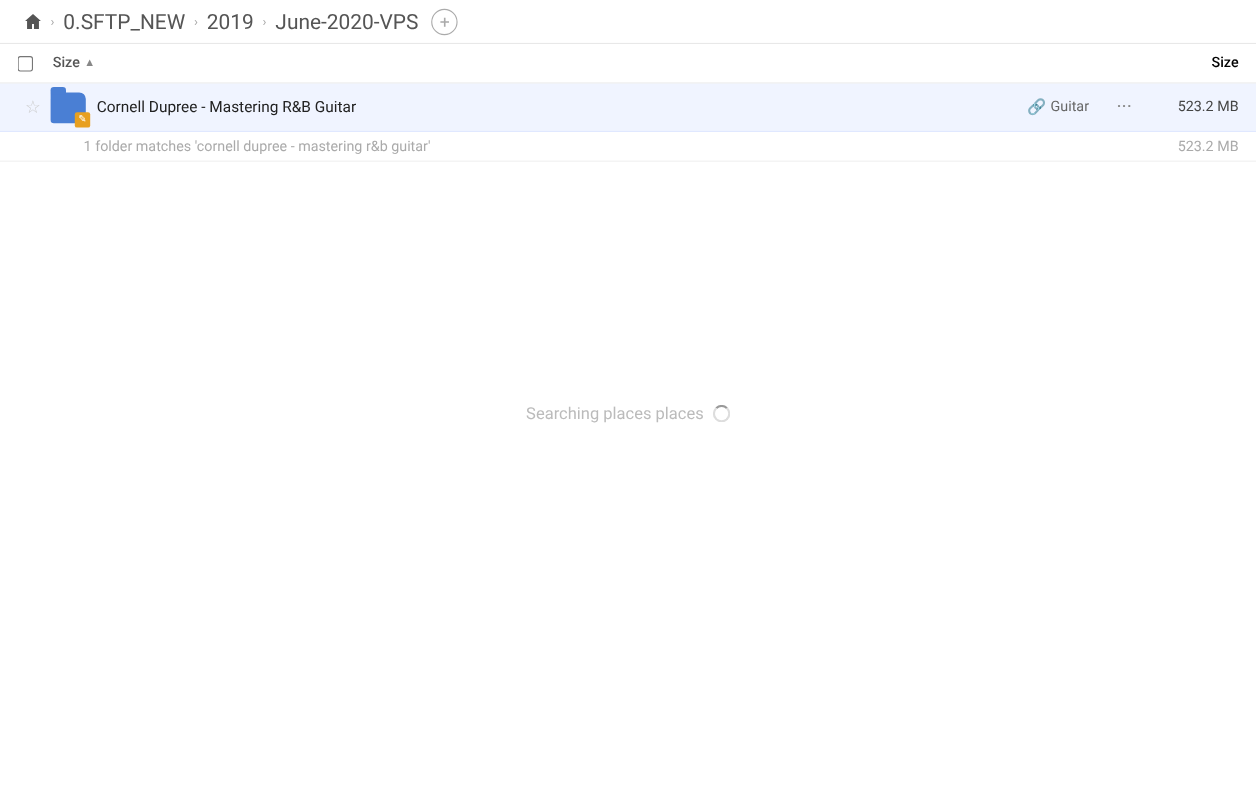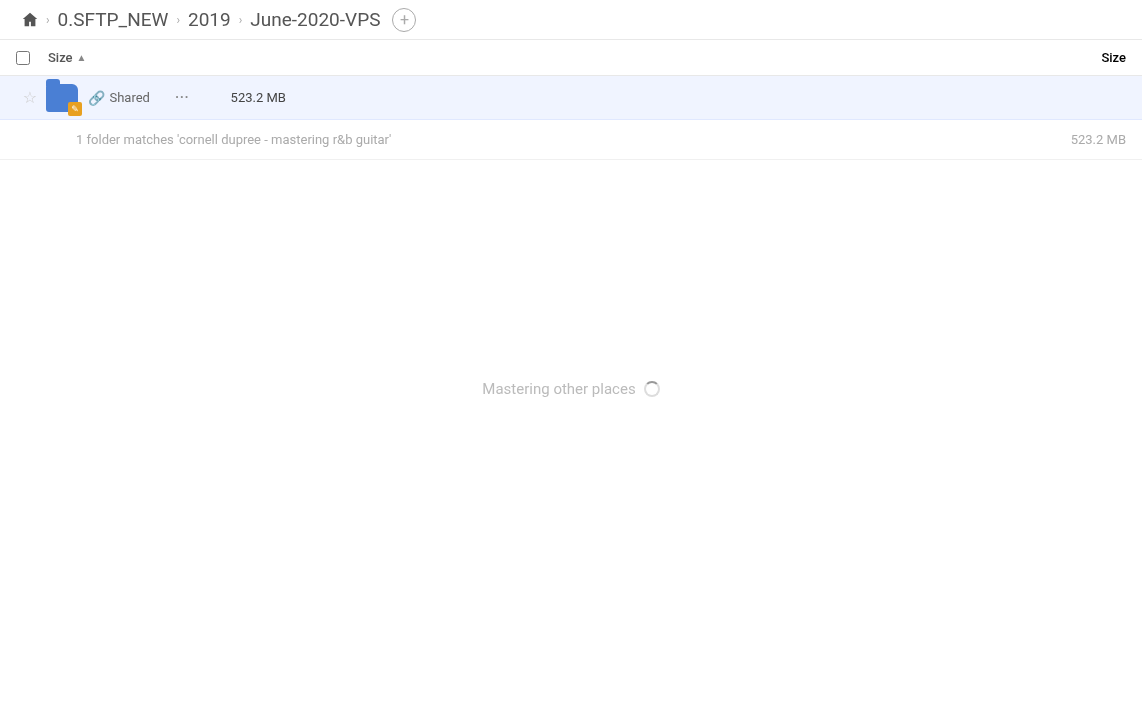--- a/index.html
+++ b/index.html
@@ -214,21 +214,21 @@
       text-align: right;
       font-size: 13px;
       color: #444;
     }
 
     
     .match-info-row {
       display: flex;
       align-items: center;
       padding: 8px 16px 8px 76px;
-      height: 40px;
+      height: 27px;
       border-bottom: 1px solid #f0f0f0;
     }
 
     .match-info-text {
       flex: 1;
       font-size: 13px;
       color: #aaa;
     }
 
     .match-info-size {
@@ -319,34 +319,35 @@
 
 <div class="file-row">
   <div class="row-star">☆</div>
 
   <div class="row-icon">
     <div class="folder-icon-bg">
     </div>
     <div class="folder-pen">✎</div>
   </div>
 
+  <div class="row-name">Cornell Dupree - Mastering R&amp;B Guitar</div>
 
   <div class="row-shared">
     <span class="link-icon">🔗</span>
-    <span>Shared</span>
+    <span>Guitar</span>
   </div>
 
   <div class="row-more">
     <span>···</span>
   </div>
 
   <div class="row-size">523.2 MB</div>
 </div>
 
 <div class="match-info-row">
   <div class="match-info-text">1 folder matches 'cornell dupree - mastering r&amp;b guitar'</div>
   <div class="match-info-size">523.2 MB</div>
 </div>
 
 <div class="searching-container">
-  <span class="searching-text">Mastering other places</span>
+  <span class="searching-text">Searching places places</span>
   <div class="loader"></div>
 </div>
 
 </body></html>

